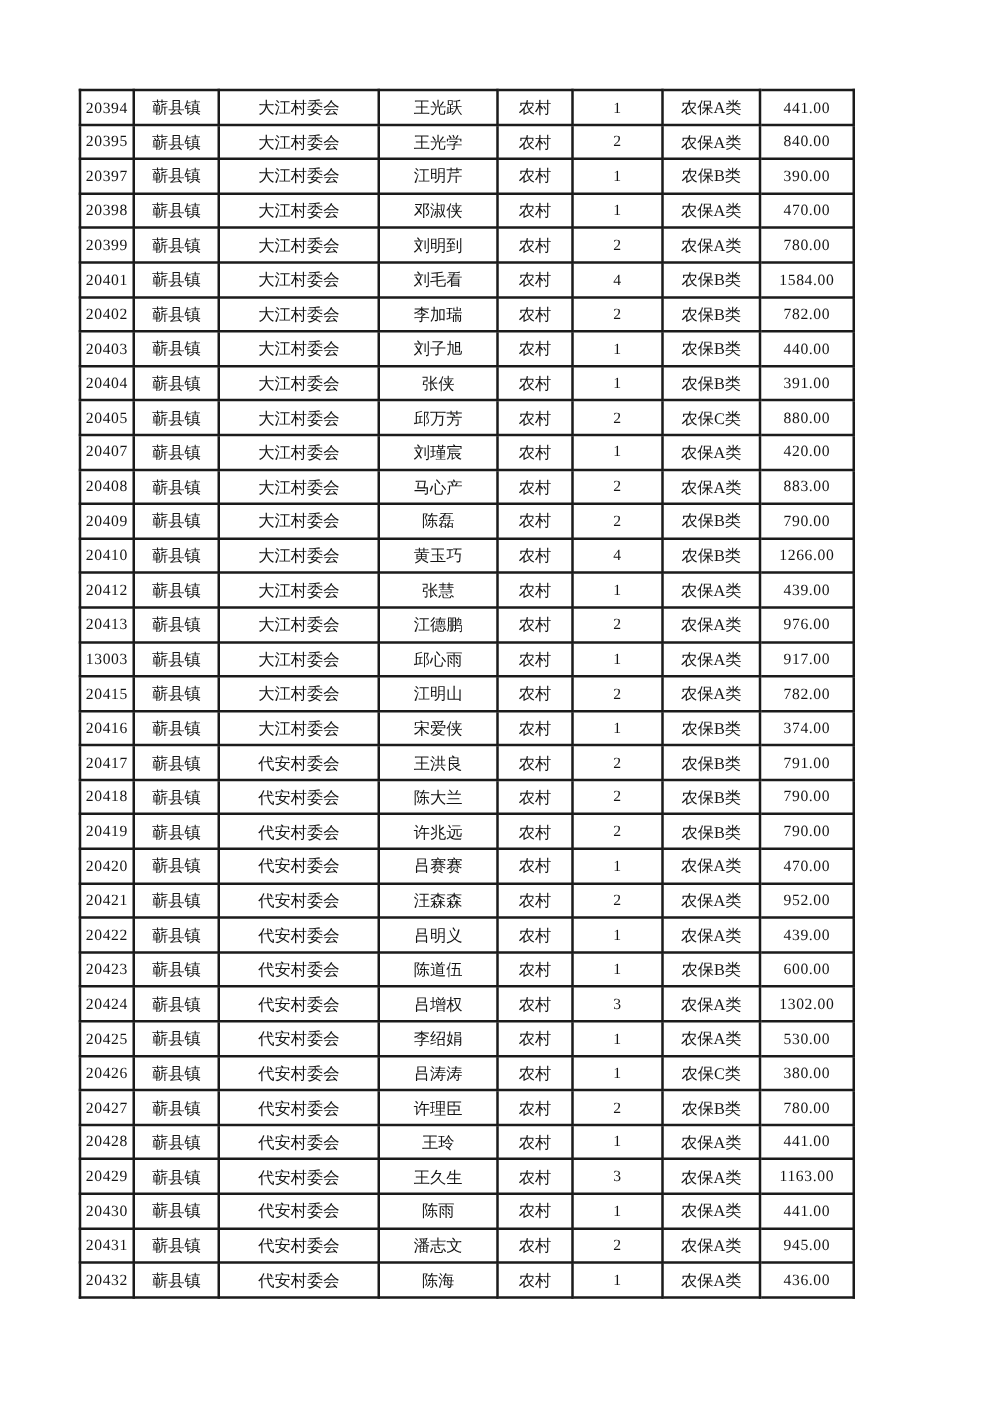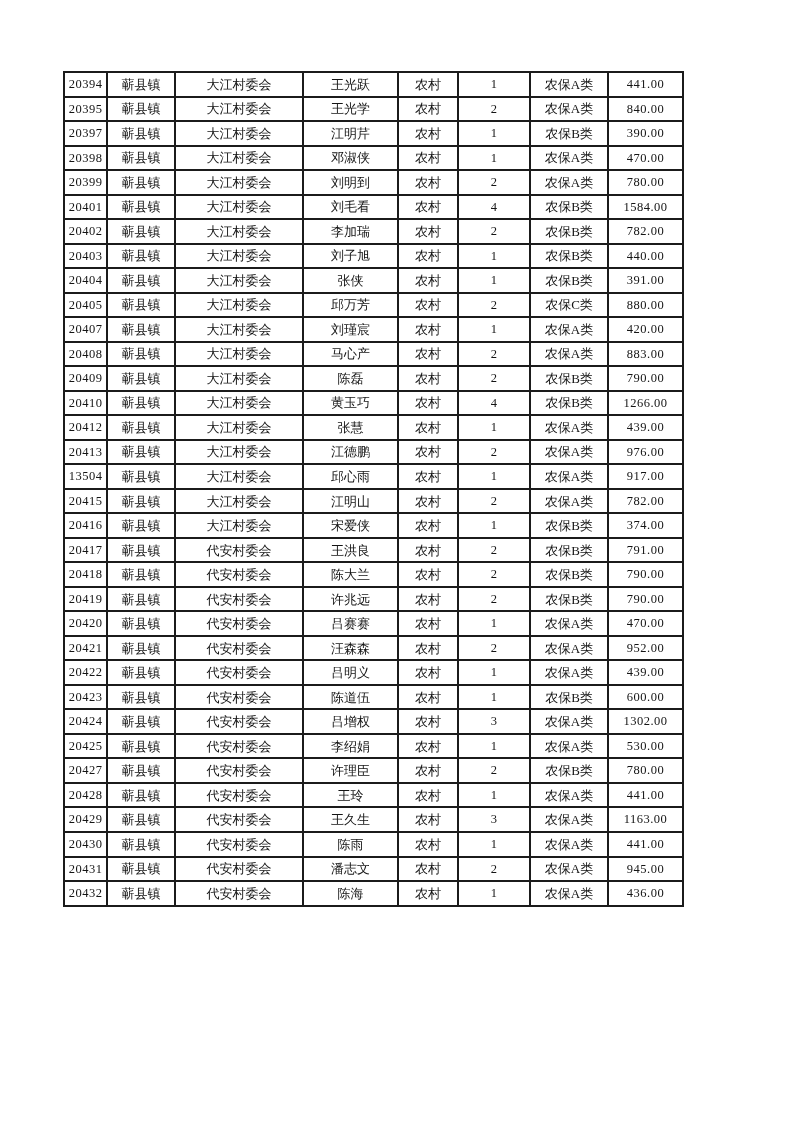--- a/index.html
+++ b/index.html
@@ -13,21 +13,21 @@
     height: 1122px;
     background: #ffffff;
     overflow: hidden;
     font-family: "Liberation Serif", "DejaVu Serif", serif;
   }
   table.roster {
     position: absolute;
     left: 63px;
     top: 71px;
     width: 620px;
-    height: 836px;
+    height: 968px;
     border-collapse: collapse;
     table-layout: fixed;
     padding-left: 24px;
   }
   table.roster td {
     border: 2px solid #1b1b1b;
     padding: 0 2px;
     text-align: center;
     vertical-align: middle;
     font-size: 13px;
@@ -219,21 +219,21 @@
           <td class="num">20413</td>
           <td>蕲县镇</td>
           <td>大江村委会</td>
           <td>江德鹏</td>
           <td>农村</td>
           <td class="num">2</td>
           <td>农保A类</td>
           <td class="num">976.00</td>
         </tr>
         <tr>
-          <td class="num">13504</td>
+          <td class="num">13003</td>
           <td>蕲县镇</td>
           <td>大江村委会</td>
           <td>邱心雨</td>
           <td>农村</td>
           <td class="num">1</td>
           <td>农保A类</td>
           <td class="num">917.00</td>
         </tr>
         <tr>
           <td class="num">20415</td>
@@ -337,20 +337,30 @@
         </tr>
         <tr>
           <td class="num">20425</td>
           <td>蕲县镇</td>
           <td>代安村委会</td>
           <td>李绍娟</td>
           <td>农村</td>
           <td class="num">1</td>
           <td>农保A类</td>
           <td class="num">530.00</td>
+        </tr>
+        <tr>
+          <td class="num">20426</td>
+          <td>蕲县镇</td>
+          <td>代安村委会</td>
+          <td>吕涛涛</td>
+          <td>农村</td>
+          <td class="num">1</td>
+          <td>农保C类</td>
+          <td class="num">380.00</td>
         </tr>
         <tr>
           <td class="num">20427</td>
           <td>蕲县镇</td>
           <td>代安村委会</td>
           <td>许理臣</td>
           <td>农村</td>
           <td class="num">2</td>
           <td>农保B类</td>
           <td class="num">780.00</td>

